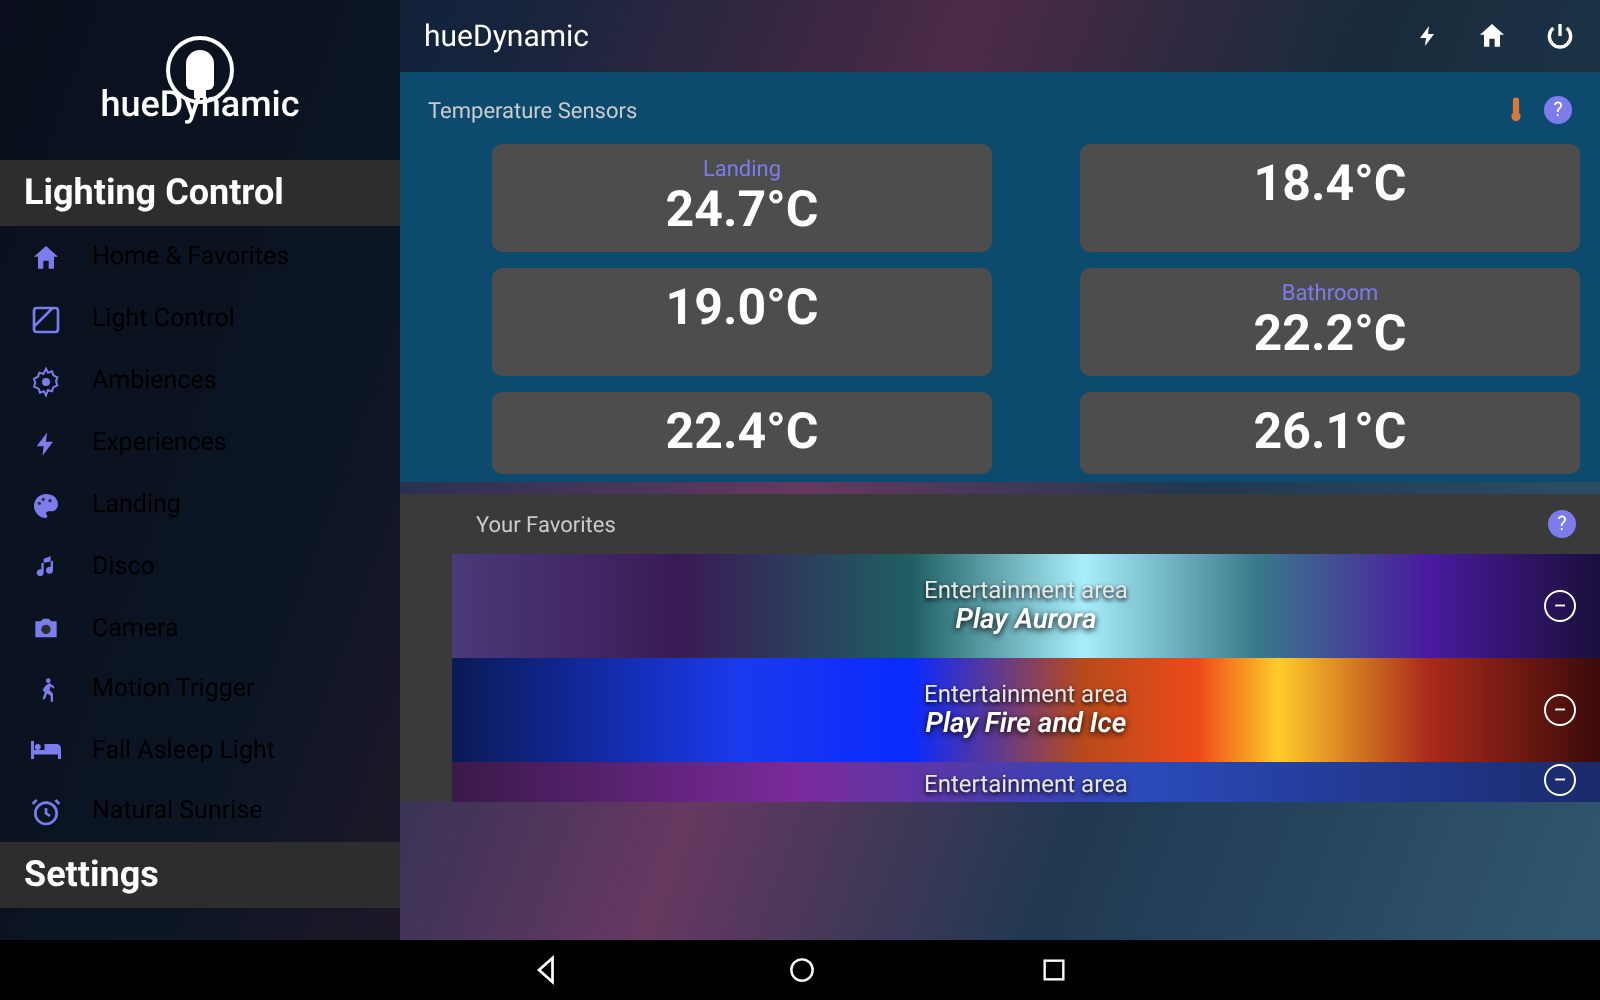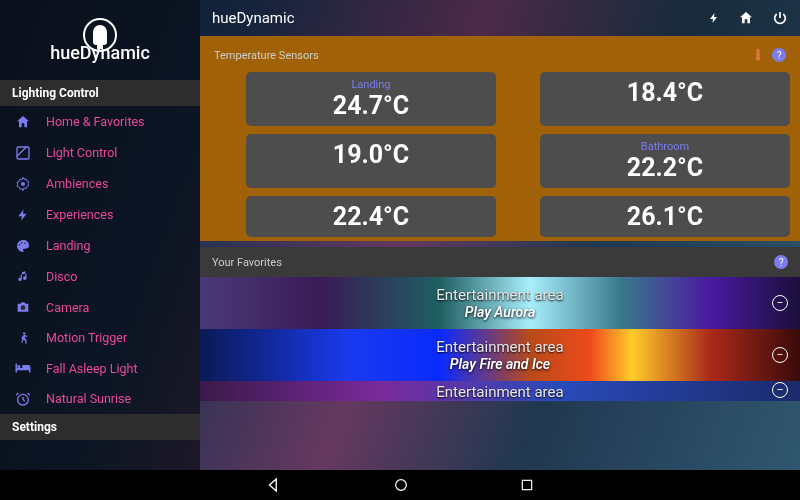--- a/index.html
+++ b/index.html
@@ -34,30 +34,30 @@
     background: #fff; border-radius: 7px 7px 3px 3px;
     position: relative;
   }
   .bulb::after {
     content:""; position:absolute; bottom:-4px; left:4px;
     width:6px; height:4px; background:#fff;
   }
   .brand-text { font-size: 18px; font-weight: 500; color:#fff; margin-top:-12px;}
   .section-header {
     background: #2d2d2d;
-    font-size: 12px; font-weight: 700;
+    font-size: 18px; font-weight: 700;
     padding: 6px 12px;
     color: #fff;
   }
   .nav-item {
     display: flex; align-items: center;
     padding: 7.5px 14px;
     gap: 14px;
     font-size: 12.5px;
-    color: #ec4899;
+    color: #000000;
     cursor: pointer;
   }
   .nav-icon {
     width: 18px; display:inline-flex; align-items:center; justify-content:center;
     font-size: 14px; color:#7c7ced;
   }
   
   .main {
     position: absolute; left: 200px; right: 0; top: 0; bottom: 30px;
     display: flex; flex-direction: column;
@@ -66,21 +66,21 @@
     height: 36px;
     background: rgba(0,0,0,0.25);
     display: flex; align-items: center;
     padding: 0 12px;
     justify-content: space-between;
   }
   .topbar-title { font-size: 15px; font-weight: 400; }
   .topbar-icons { display: flex; gap: 18px; font-size: 14px; }
   .topbar-icons span { cursor: pointer; }
   .panel {
-    background: #a16207;
+    background: #0c4a6e;
     padding: 8px 10px 4px 10px;
   }
   .panel-header {
     display: flex; justify-content: space-between; align-items: center;
     font-size: 11px; color:#ccc;
     padding: 4px 4px 10px 4px;
   }
   .panel-header-icons { display:flex; gap:10px; }
   .help-icon {
     width:14px; height:14px; border-radius:50%;
@@ -100,33 +100,34 @@
     border-radius: 5px;
     padding: 6px 0 6px 0;
     text-align: center;
     margin-left: 36px;
   }
   .sensor-name { font-size: 11px; color:#7c7ced; }
   .sensor-val { font-size: 25px; color:#fff; font-weight:700; }
   .fav-panel {
     margin-top: 6px;
     background: #3a3a3a;
+    padding-left: 26px;
   }
   .fav-header {
     display:flex; justify-content:space-between; align-items:center;
     padding: 8px 12px; font-size:11px; color:#ccc;
   }
   .fav-rows { display:flex; flex-direction:column; }
   .fav-row {
     height: 52px;
     position: relative;
     display:flex; flex-direction:column; align-items:center; justify-content:center;
     cursor:pointer;
   }
-  .fav-row .area { font-size:15px; color:#e8e8e8; font-style:normal; text-shadow:0 1px 2px #000;}
+  .fav-row .area { font-size:12px; color:#e8e8e8; font-style:normal; text-shadow:0 1px 2px #000;}
   .fav-row .name { font-size:14px; font-style:italic; font-weight:600; color:#fff; text-shadow:0 1px 3px #000;}
   .fav-row .close {
     position:absolute; right:12px; top:50%; transform:translateY(-50%);
     width:16px; height:16px; border:1.5px solid #fff; border-radius:50%;
     display:flex; align-items:center; justify-content:center;
     font-size:12px; line-height:1;
   }
   .fav-aurora {
     background: linear-gradient(90deg,#4a3a78 0%, #3a1a55 20%, #1f5f62 40%, #a8eefc 55%, #3a7a8b 70%, #4a1aa0 85%, #1a0f3a 100%);
   }

